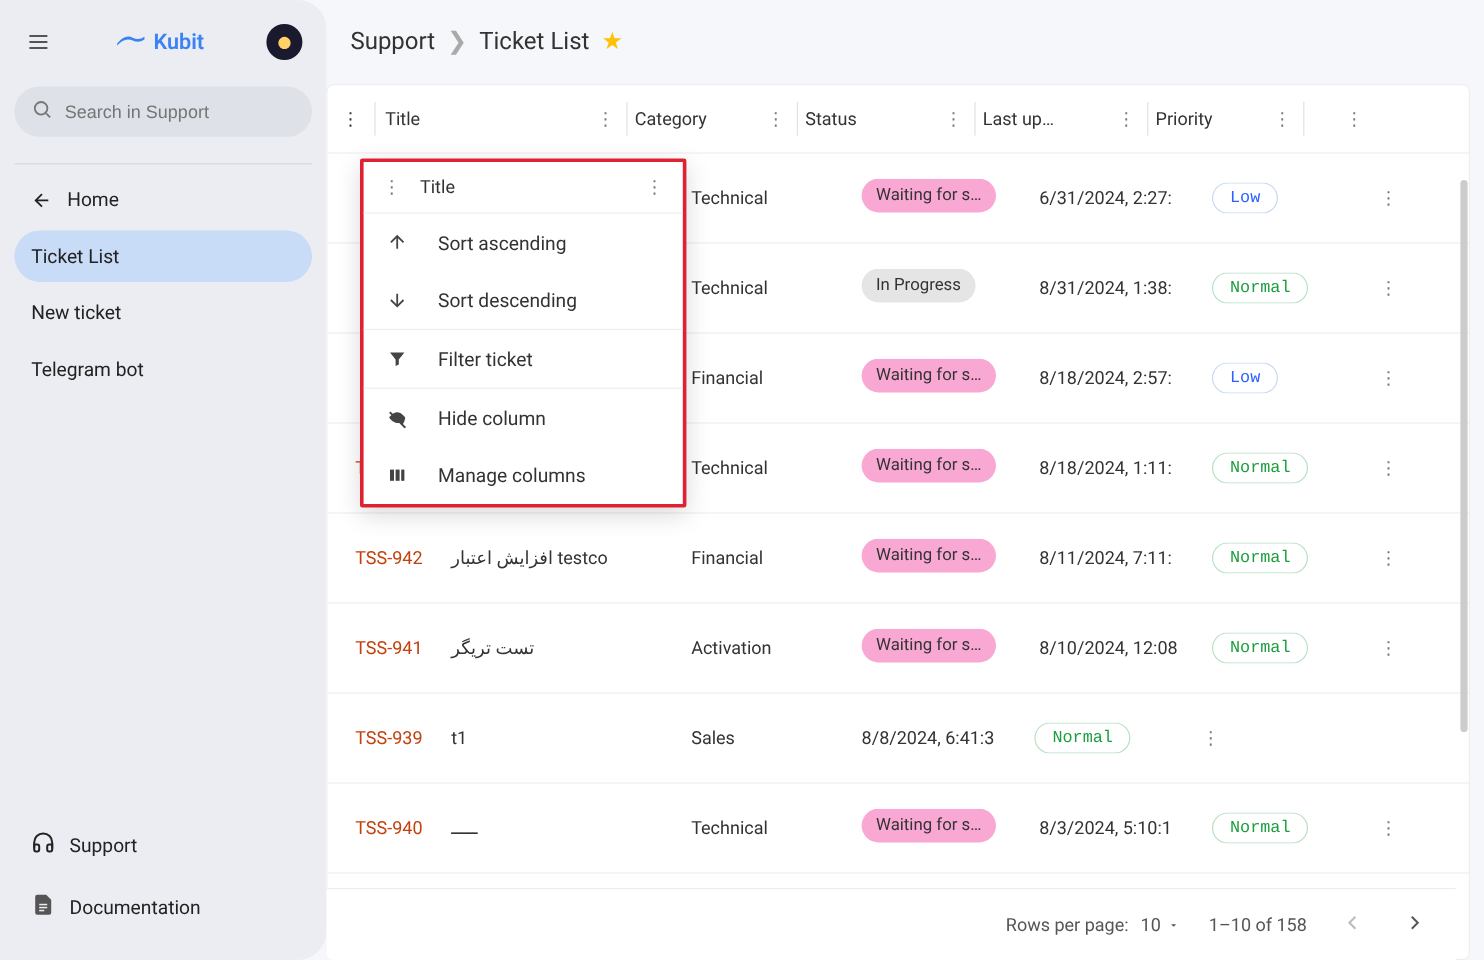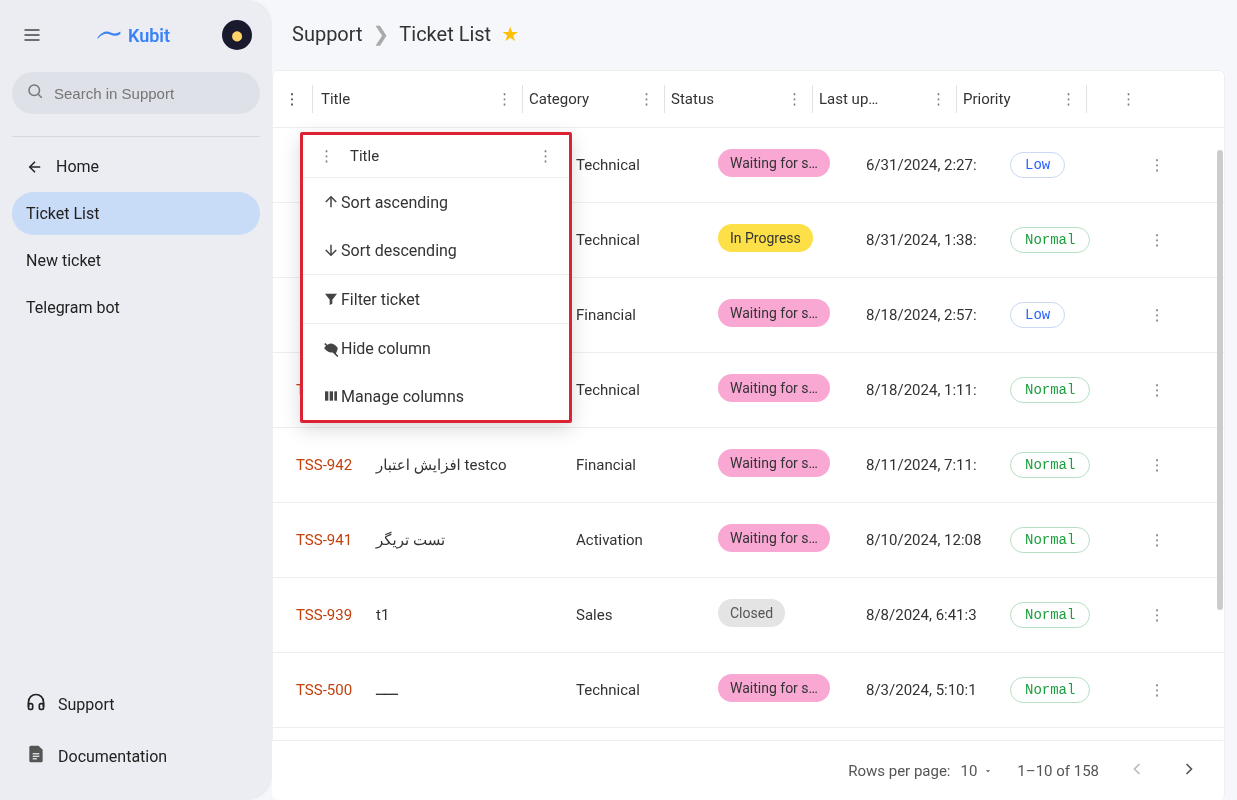--- a/index.html
+++ b/index.html
@@ -39,34 +39,34 @@
 .cell.priority { width:130px;font-family:Liberation Mono, monospace; }
 .cell.actions { width:50px; color:#777; display:flex; justify-content:center;}
 .col-title { width:210px; padding-left:8px;}
 .col-cat { width:142px; }
 .col-status { width:148px; }
 .col-updated { width:144px; }
 .col-priority { width:130px; }
 .col-actions { width:60px; border-left:none;}
 .badge { display:inline-block; padding:6px 12px; border-radius:18px; font-size:14px; max-width:100%; overflow:hidden; text-overflow:ellipsis;}
 .badge.waiting { background:#f9a8d4; color:#333;}
-.badge.inprog { background:#fde047; color:#333;}
+.badge.inprog { background:#e5e5e5; color:#333;}
 .badge.closed { background:#e4e4e4; color:#555;}
 .pri-badge { display:inline-block; padding:4px 14px; border:1px solid; border-radius:18px; font-size:14px;}
 .pri-low { color:#2962ff; border-color:#c8d8f5;}
 .pri-normal { color:#1b9e3e; border-color:#b7e0c3;}
-.pagination { position:absolute; right:2px; bottom:0; left:0; height:60px; background:#fff; border-top:1px solid #eee; display:flex; align-items:center; justify-content:flex-end; gap:24px; padding:0 20px; font-size:15px; color:#555;}
+.pagination { position:absolute; right:12px; bottom:0; left:0; height:60px; background:#fff; border-top:1px solid #eee; display:flex; align-items:center; justify-content:flex-end; gap:24px; padding:0 20px; font-size:15px; color:#555;}
 .pagination .rpp{ display:flex; align-items:center; gap:10px;}
 .pagination .navbtn { color:#555; cursor:pointer; padding:4px;}
 .pagination .navbtn.disabled { color:#bbb; cursor:default;}
 .popover { position:absolute; top:132px; left:300px; width:272px; background:#fff; border:3px solid #d23; border-radius:2px; box-shadow:0 6px 20px rgba(0,0,0,.15); z-index:20;}
 .popover-head { display:flex; align-items:center; padding:12px 8px; font-size:15px;}
 .popover-head .menu { color:#777; padding:0 8px;}
 .popover-divider { border-top:1px solid #eee; }
-.popover-item { display:flex; align-items:center; gap:0; padding:14px 18px; font-size:16px; cursor:pointer;}
+.popover-item { display:flex; align-items:center; gap:24px; padding:14px 18px; font-size:16px; cursor:pointer;}
 .popover-icon { width:20px; height:20px; color:#444; display:flex; align-items:center; justify-content:center;}
 .rows-container { overflow-y:auto; height:calc(100% - 58px - 60px); }
 .rpad { width:16px; }
 .scroll-indicator { position:absolute; right:2px; top:80px; width:6px; height:460px; background:#ccc; border-radius:3px;}
 </style>
 </head>
 <body>
 
 <div class="app">
   <aside class="sidebar">
@@ -238,28 +238,27 @@
             <div class="cell status"><span class="badge waiting">Waiting for s…</span></div>
             <div class="cell updated">8/10/2024, 12:08</div>
             <div class="cell priority"><span class="pri-badge pri-normal">Normal</span></div>
             <div class="cell actions">⋮</div>
           </div>
           <div class="row">
             <div class="rpad"></div>
             <div class="cell id">TSS-939</div>
             <div class="cell title">t1</div>
             <div class="cell cat">Sales</div>
-            <div class="cell status"><span class="badge closed">Closed</span></div>
             <div class="cell updated">8/8/2024, 6:41:3</div>
             <div class="cell priority"><span class="pri-badge pri-normal">Normal</span></div>
             <div class="cell actions">⋮</div>
           </div>
           <div class="row">
             <div class="rpad"></div>
-            <div class="cell id">TSS-500</div>
+            <div class="cell id">TSS-940</div>
             <div class="cell title">ـــــ</div>
             <div class="cell cat">Technical</div>
             <div class="cell status"><span class="badge waiting">Waiting for s…</span></div>
             <div class="cell updated">8/3/2024, 5:10:1</div>
             <div class="cell priority"><span class="pri-badge pri-normal">Normal</span></div>
             <div class="cell actions">⋮</div>
           </div>
         </div>
 
       <div class="pagination">

